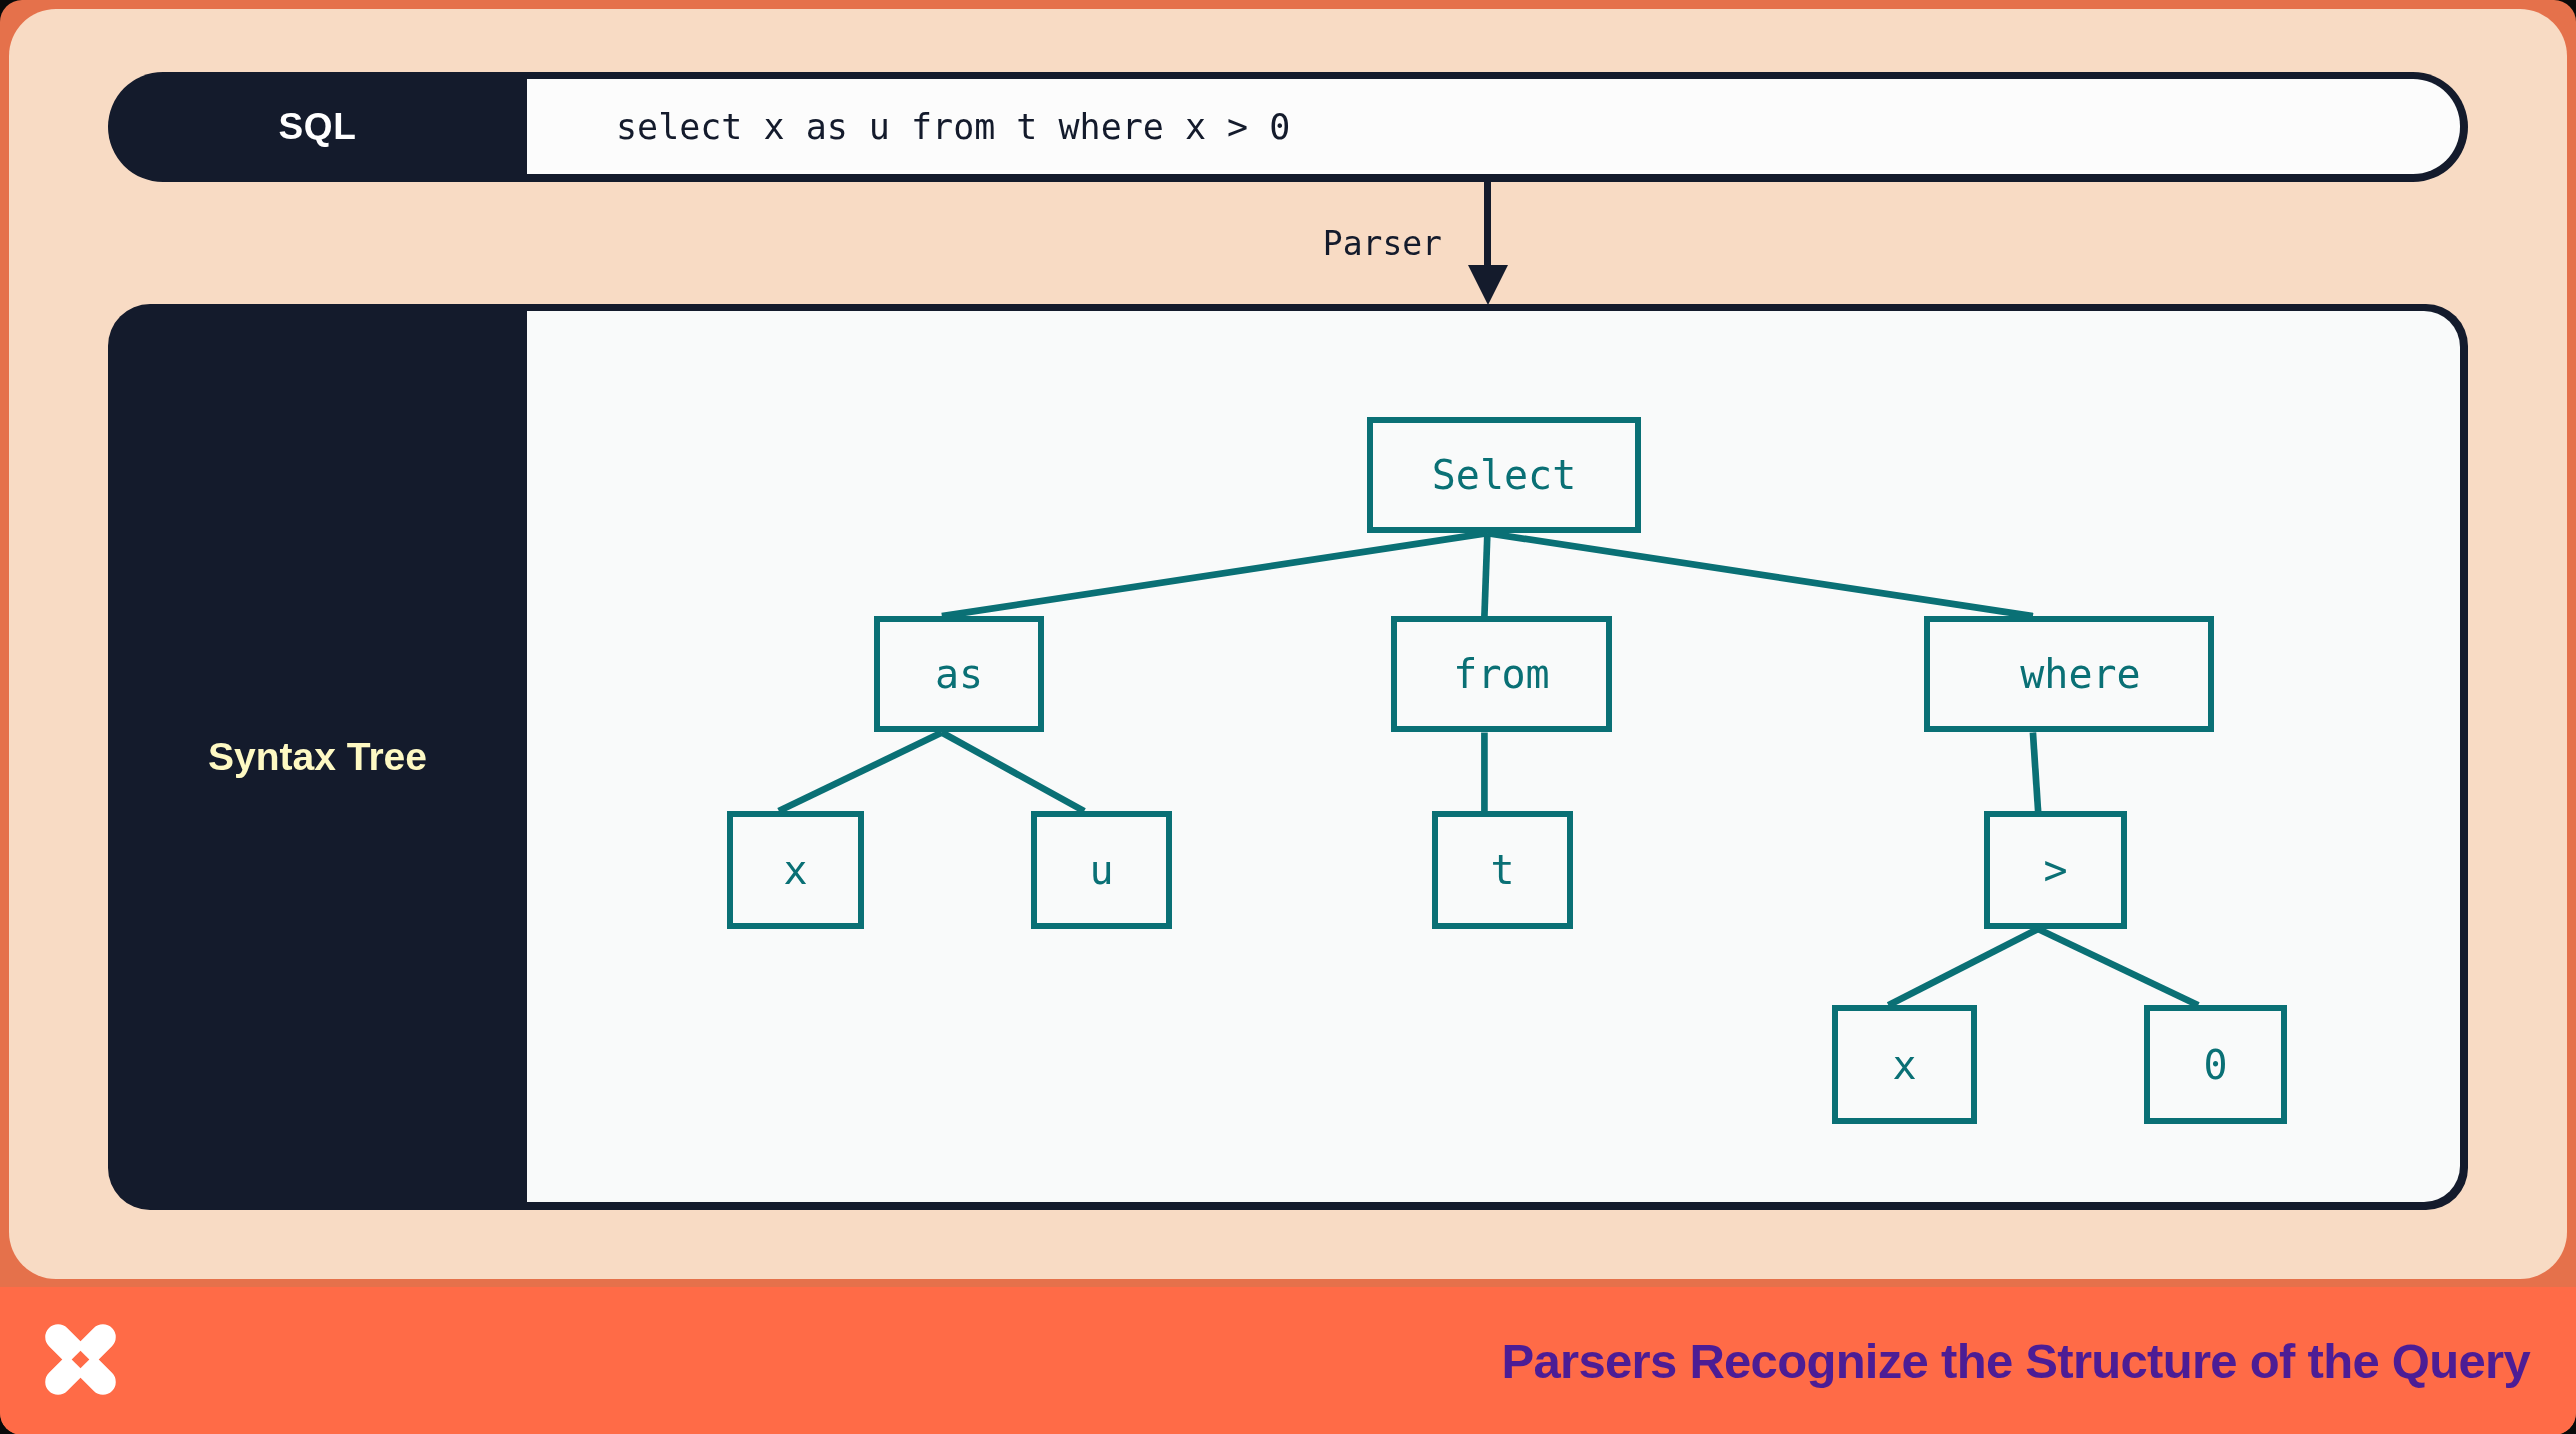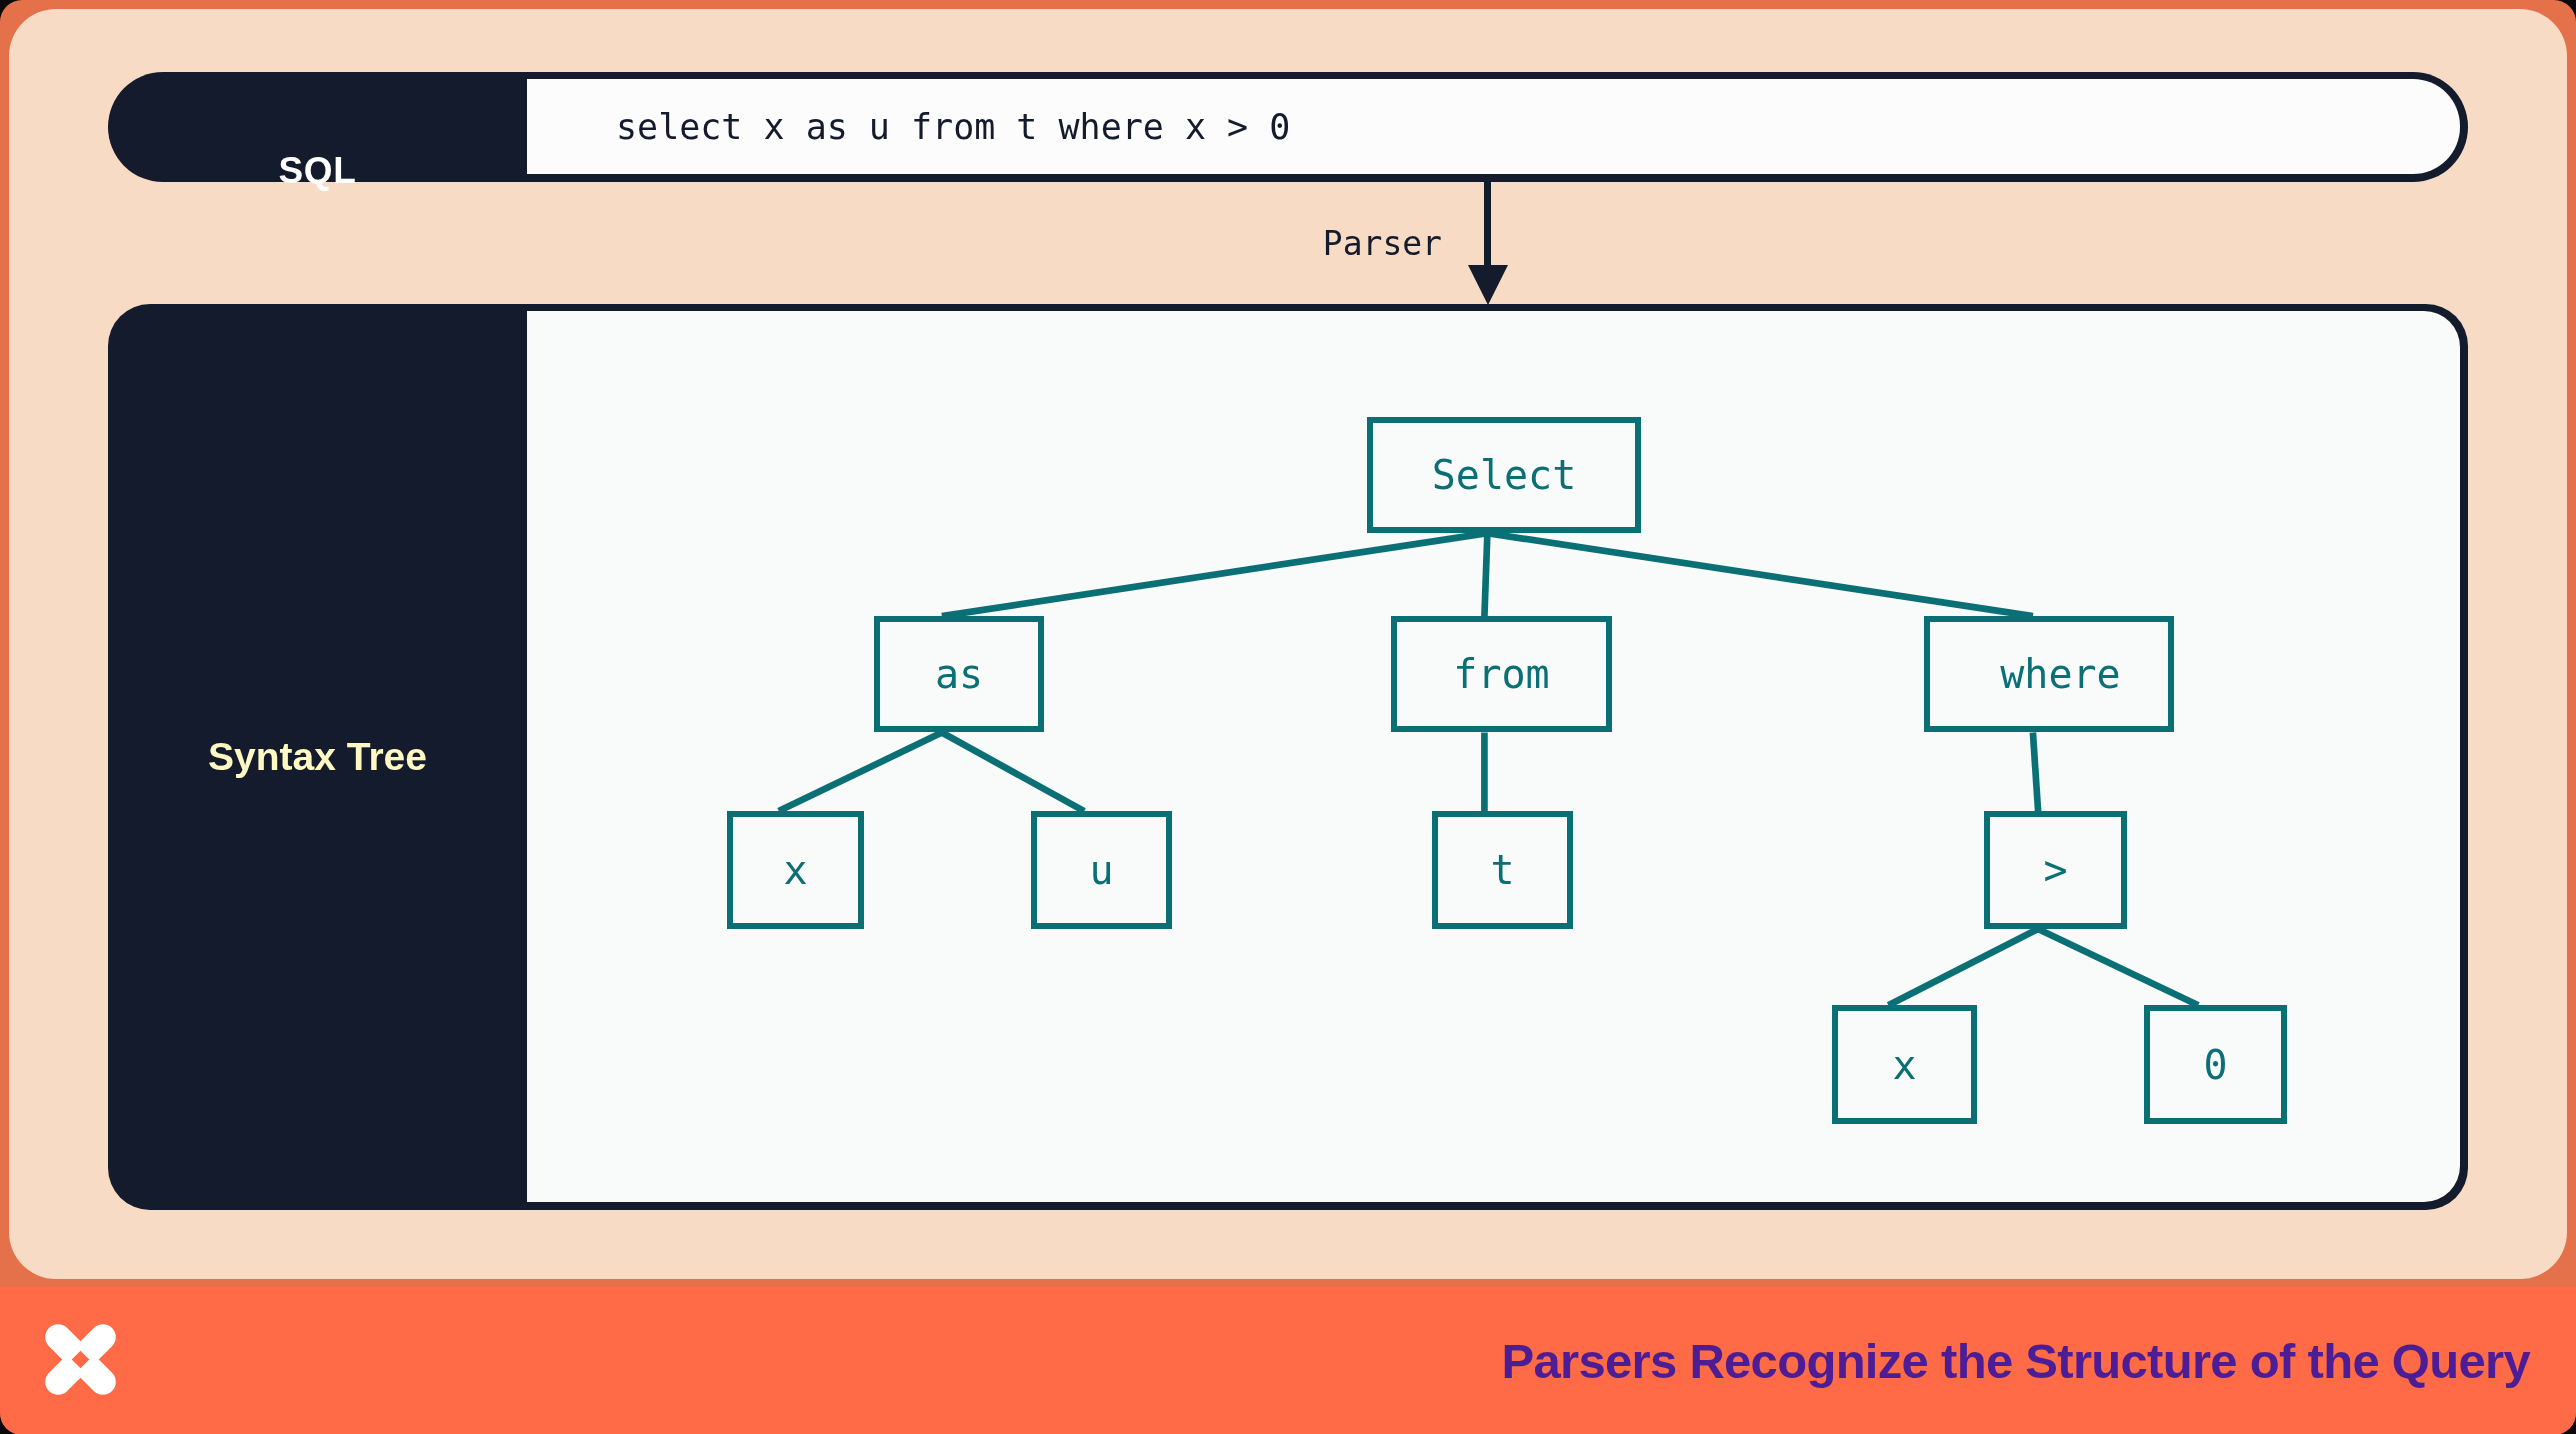--- a/index.html
+++ b/index.html
@@ -17,21 +17,21 @@
     position:absolute;left:108px;top:72px;width:2360px;height:110px;
     background:#141B2C;border-radius:55px;
   }
   .pill-white{
     position:absolute;left:419px;top:7.4px;width:1933px;height:95px;
     background:#FCFCFC;border-radius:0 47px 47px 0;
   }
   .pill-label{
     position:absolute;left:0;top:0;width:419px;height:110px;
     display:flex;align-items:center;justify-content:center;
-    color:#FFFFFF;font-size:37px;font-weight:bold;letter-spacing:0.7px;margin-top:44px;
+    color:#FFFFFF;font-size:37px;font-weight:bold;letter-spacing:0.7px;
   }
   .pill-query{
     position:absolute;left:508px;top:0;height:110px;display:flex;align-items:center;
     color:#141B2C;font-family:"DejaVu Sans Mono",monospace;font-size:35px;
   }
   
   .parser-label{
     position:absolute;left:1112px;top:222px;width:330px;height:44px;line-height:44px;
     text-align:right;color:#141B2C;font-family:"DejaVu Sans Mono",monospace;font-size:33px;
   }
@@ -104,21 +104,21 @@
         <line x1="1857" y1="578" x2="1857" y2="684"></line>
         <line x1="2597" y1="578" x2="2604" y2="684"></line>
         <line x1="2604" y1="843" x2="2402" y2="946"></line>
         <line x1="2604" y1="843" x2="2820" y2="946"></line>
       </g>
     </svg>
 
     <div class="node" style="left:1242px;top:113px;width:274px;height:116px;">Select</div>
     <div class="node" style="left:749px;top:312px;width:170px;height:116px;">as</div>
     <div class="node" style="left:1266px;top:312px;width:221px;height:116px;">from</div>
-    <div class="node" style="left:1799px;top:312px;width:250px;height:116px;padding-left:23px;">where</div>
+    <div class="node" style="left:1799px;top:312px;width:290px;height:116px;padding-left:23px;">where</div>
     <div class="node" style="left:602px;top:507px;width:137px;height:118px;">x</div>
     <div class="node" style="left:906px;top:507px;width:141px;height:118px;">u</div>
     <div class="node" style="left:1307px;top:507px;width:141px;height:118px;">t</div>
     <div class="node" style="left:1859px;top:507px;width:143px;height:118px;">&gt;</div>
     <div class="node" style="left:1707px;top:701px;width:145px;height:119px;">x</div>
     <div class="node" style="left:2019px;top:701px;width:143px;height:119px;">0</div>
   </div>
 
   <div class="footer">
     <svg class="logo" viewBox="0 0 100 100" xmlns="http://www.w3.org/2000/svg">

